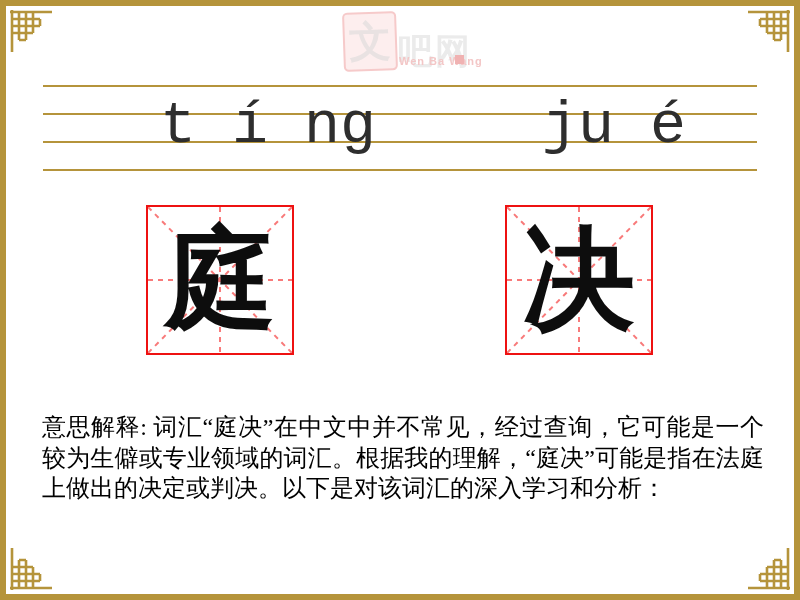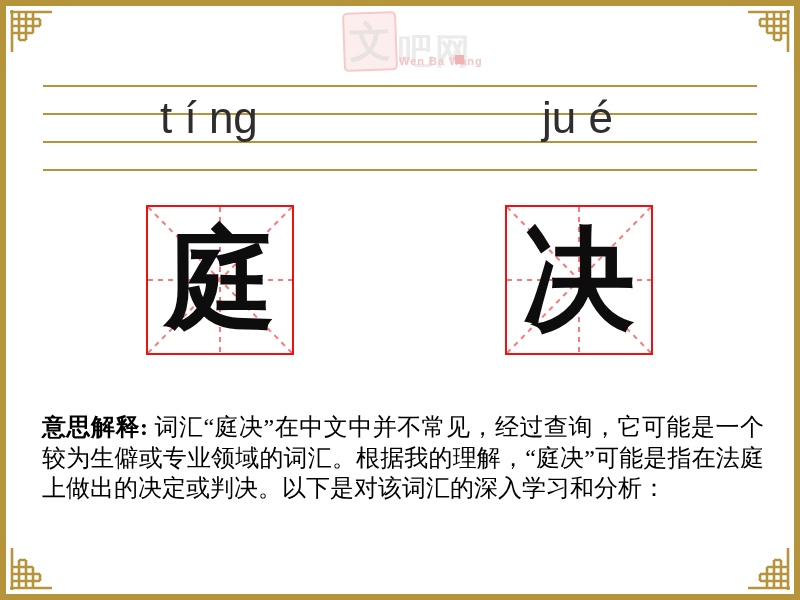--- a/index.html
+++ b/index.html
@@ -38,22 +38,22 @@
   .logo-dot{
     position:absolute;left:115px;top:47px;width:9px;height:9px;background:#f0b2b2;
   }
   
   .staff-line{position:absolute;left:43px;width:714px;height:2px;background:#b5943b;}
   .staff-line.l1{top:85px;}
   .staff-line.l2{top:113px;}
   .staff-line.l3{top:141px;}
   .staff-line.l4{top:169px;}
   .pinyin{
-    position:absolute;top:96px;font-size:44px;line-height:1;color:#2e2e2e;
-    font-family:Liberation Sans, sans-serif;white-space:pre;
+    position:absolute;top:96px;font-size:60px;line-height:1;color:#2e2e2e;
+    font-family:Liberation Mono, monospace;white-space:pre;
   }
   .pinyin.p1{left:160px;}
   .pinyin.p2{left:542px;}
   
   .char-box{
     position:absolute;width:148px;height:150px;border:2px solid #ee1111;
     box-sizing:border-box;background:#ffffff;
   }
   .char-box.b1{left:146px;top:205px;}
   .char-box.b2{left:505px;top:205px;}
@@ -62,21 +62,21 @@
     position:absolute;inset:0;display:flex;align-items:center;justify-content:center;
     font-size:112px;font-weight:bold;color:#0d0d0d;
     font-family:"Liberation Serif","DejaVu Serif",serif;line-height:1;
   }
   
   .explain{
     position:absolute;left:42px;top:412px;width:722px;
     font-size:24px;line-height:30.5px;color:#000000;
     font-family:"Liberation Serif","DejaVu Serif",serif;text-align:justify;
   }
-  .explain .label{font-weight:bold;}
+  .explain .label{font-weight:normal;}
 </style>
 </head>
 <body>
 
 <div class="frame"></div>
 
 <div class="corner tl">
   <svg viewBox="0 0 48 48">
     <g fill="none" stroke="#b5943b" stroke-width="2.6">
       <line x1="4" y1="6" x2="46" y2="6"></line>

